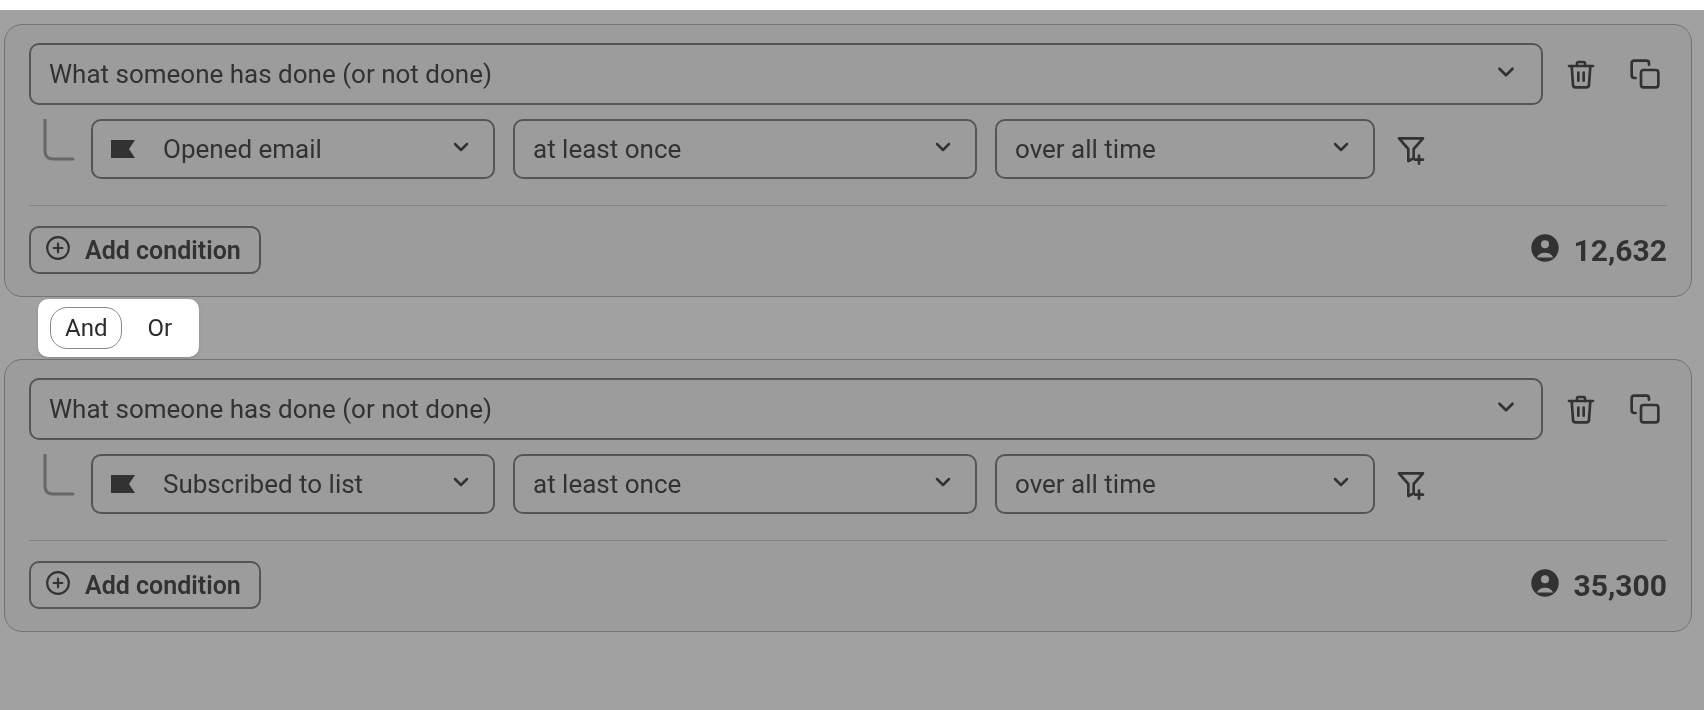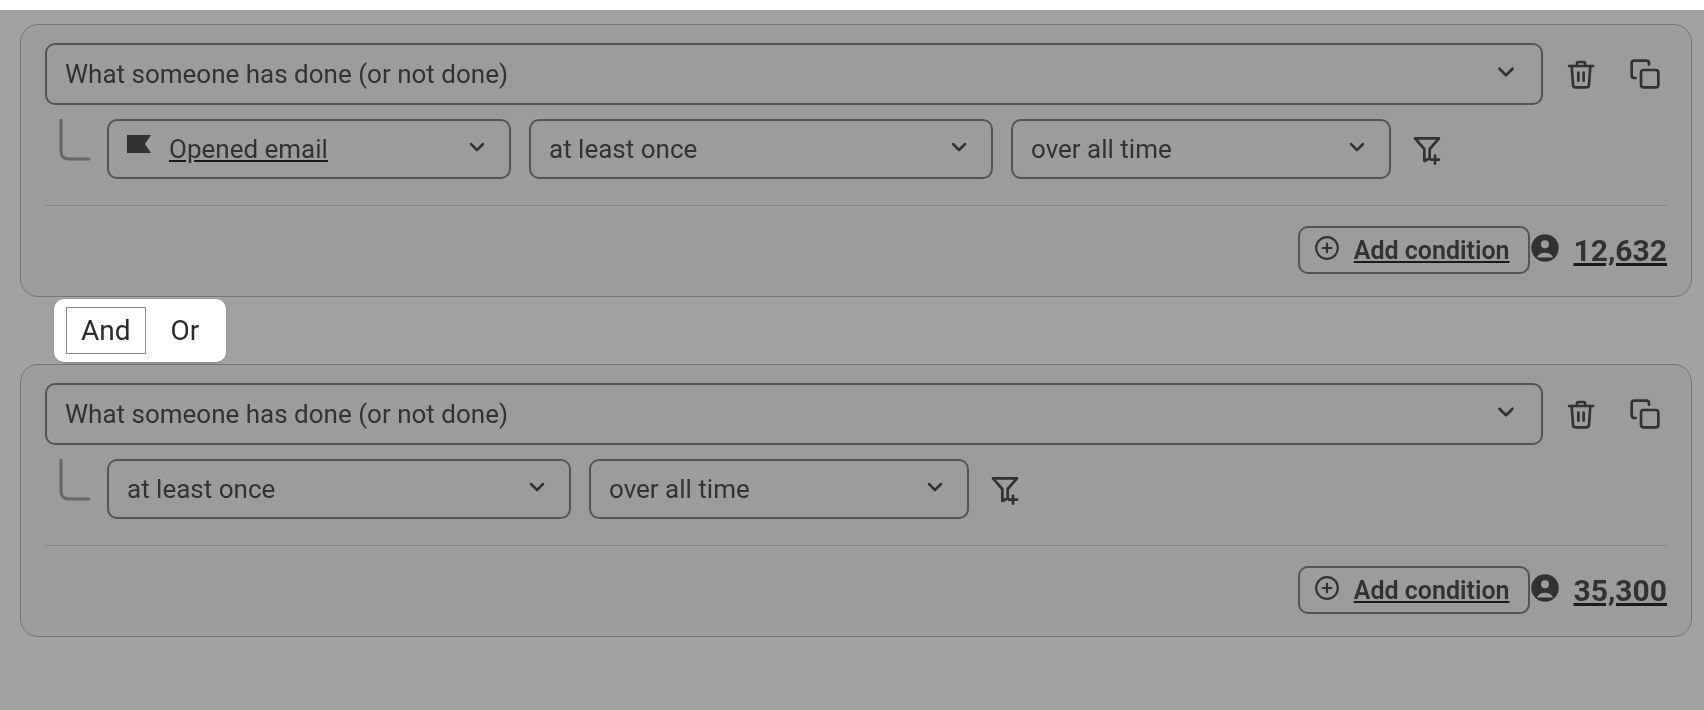--- a/index.html
+++ b/index.html
@@ -10,21 +10,21 @@
     height: 710px;
     position: relative;
     overflow: hidden;
   }
   .top-strip {
     width: 100%;
     height: 10px;
     background: #ffffff;
   }
   .canvas {
-    padding: 14px 12px 18px 20px;
+    padding: 14px 12px 18px 4px;
   }
   .condition-card {
     background: #ebebeb;
     border: 1px solid #a0a0a0;
     border-radius: 18px;
     padding: 18px 24px 22px 24px;
     position: relative;
   }
   .condition-card + .logic-row + .condition-card,
   .condition-card + .condition-card {
@@ -90,44 +90,43 @@
     align-items: center;
     justify-content: space-between;
     padding: 0 20px 0 18px;
     cursor: pointer;
   }
   .sub-dropdown.metric { width: 404px; }
   .sub-dropdown.freq { width: 464px; }
   .sub-dropdown.time { width: 380px; }
   .sub-dropdown-inner {
     display: flex;
-    gap: 14px;
-    text-decoration: underline;
+    align-items: center;
+    gap: 24px;
   }
   .flag-icon {
     width: 28px;
     height: 20px;
     display: inline-flex;
     align-items: center;
     justify-content: center;
   }
   .sub-label {
     font-size: 26px;
     color: #2b2b2b;
   }
   .divider {
     border: 0;
     border-top: 1px solid #bdbdbd;
     margin: 26px 0 20px 0;
   }
   .card-footer-row {
     display: flex;
     align-items: center;
-    justify-content: flex-end;
-    text-decoration: underline;
+    justify-content: space-between;
   }
   .add-condition-btn {
     height: 48px;
     border: 2px solid #6b6b6b;
     border-radius: 10px;
     background: transparent;
     display: inline-flex;
     align-items: center;
     gap: 14px;
     padding: 0 18px 0 14px;
@@ -159,23 +158,23 @@
   .logic-toggle {
     background: #ffffff;
     border-radius: 10px;
     padding: 8px 12px;
     display: inline-flex;
     align-items: center;
     gap: 10px;
     box-shadow: 0 1px 3px rgba(0,0,0,0.15);
   }
   .logic-option {
-    font-size: 28px;
+    font-size: 24px;
     padding: 6px 14px;
-    border-radius: 0;
+    border-radius: 17px;
     cursor: pointer;
     color: #2b2b2b;
     border: 1.5px solid transparent;
   }
   .logic-option.active {
     border: 1.5px solid #8a8a8a;
     background: #ffffff;
   }
   
   .dim-overlay {
@@ -331,20 +330,35 @@
         </span>
       </div>
     </div>
 
     <div class="sub-row">
       <div class="tree-connector">
         <svg width="44" height="52" viewBox="0 0 44 52" fill="none" stroke="#8a8a8a" stroke-width="3" stroke-linecap="round">
             <path d="M10 0 V32 Q10 40 18 40 H38"></path>
           </svg>
       </div>
+      <div class="sub-dropdown metric">
+        <div class="sub-dropdown-inner">
+          <span class="flag-icon">
+            <svg width="28" height="22" viewBox="0 0 28 22">
+                <polygon points="0,2 24,2 18,11 24,20 0,20" fill="#2b2b2b"></polygon>
+              </svg>
+          </span>
+          <span class="sub-label">Subscribed to list</span>
+        </div>
+        <span class="chevron-svg">
+          <svg width="24" height="24" viewBox="0 0 24 24" fill="none" stroke="#2b2b2b" stroke-width="2.5" stroke-linecap="round" stroke-linejoin="round">
+              <polyline points="6 9 12 15 18 9"></polyline>
+            </svg>
+        </span>
+      </div>
       <div class="sub-dropdown freq">
         <span class="sub-label">at least once</span>
         <span class="chevron-svg">
           <svg width="24" height="24" viewBox="0 0 24 24" fill="none" stroke="#2b2b2b" stroke-width="2.5" stroke-linecap="round" stroke-linejoin="round">
               <polyline points="6 9 12 15 18 9"></polyline>
             </svg>
         </span>
       </div>
       <div class="sub-dropdown time">
         <span class="sub-label">over all time</span>

